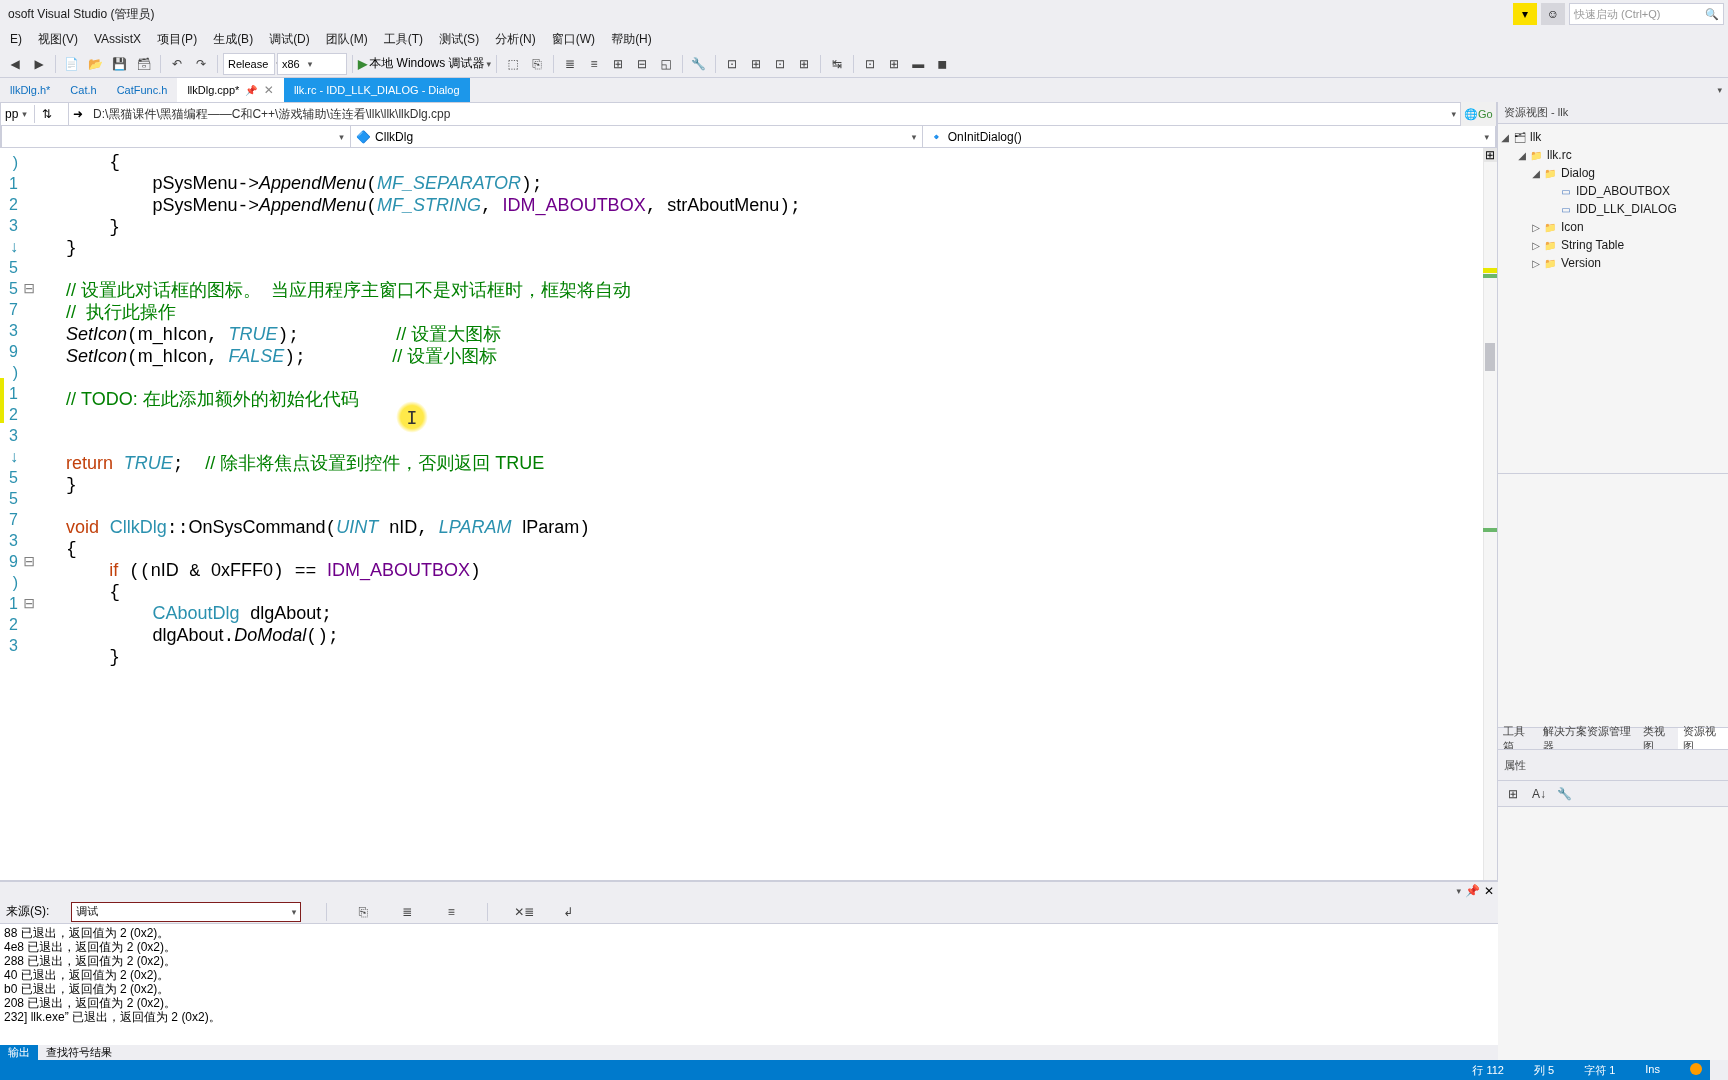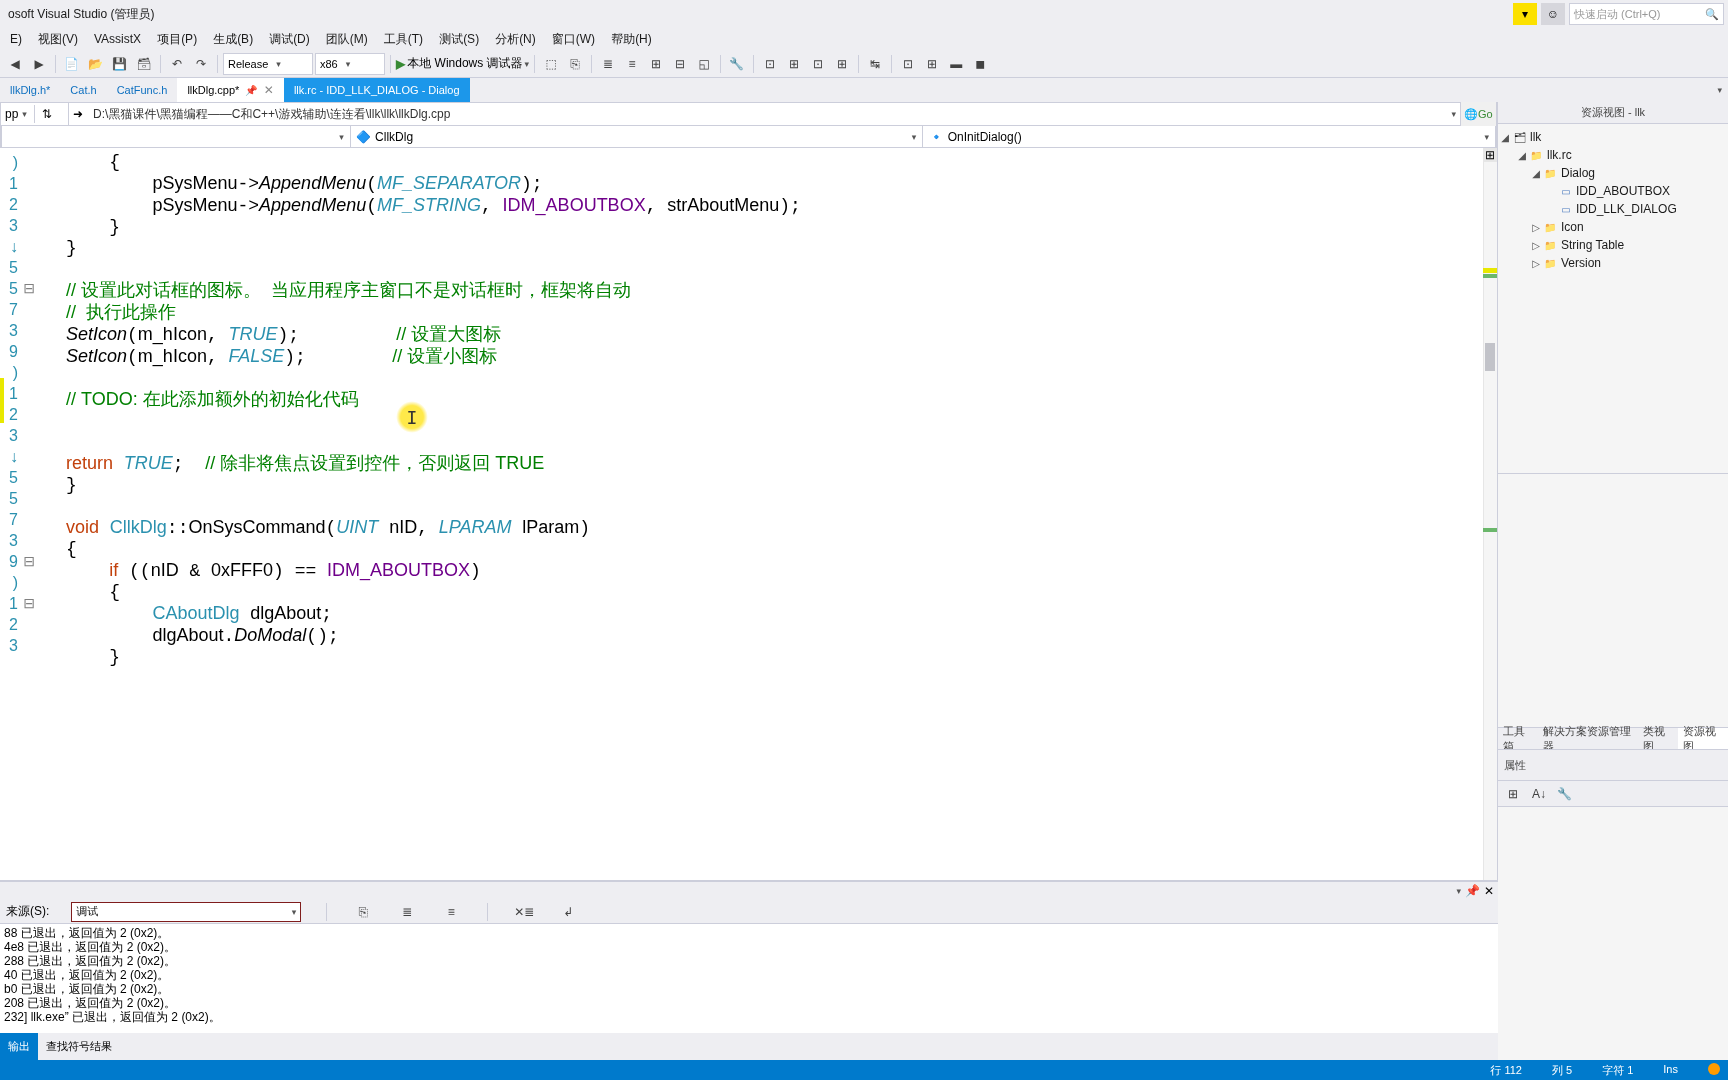--- a/index.html
+++ b/index.html
@@ -62,21 +62,21 @@
 .caret-spot span{ font-family:Consolas,monospace; font-size:18px; color:#333;}
 .change-bar { position:absolute; left:0; top:0; bottom:0; width:4px;}
 .cb-y { position:absolute; left:0; width:4px; background:#e8e800; }
 .right-margin { position:absolute; right:0; top:0; width:14px; height:100%; background:#f5f5f5; border-left:1px solid #e6e6e6;}
 .rm-thumb { position:absolute; right:2px; width:10px; height:16px; background:#c2c3c9; }
 .rm-mark-g { position:absolute; right:0; width:14px; height:4px; background:#6bb76b;}
 .rm-mark-y { position:absolute; right:0; width:14px; height:5px; background:#e8e800;}
 
 
 .right-col { width: 230px; display: flex; flex-direction: column; background:#eeeef2;}
-.panel-head { height: 22px; background: #eeeef2; color: #444; font-size: 11px; display: flex; align-items: center; padding: 0 6px; justify-content:center; border-bottom:1px solid #cccedb;}
+.panel-head { height: 22px; background: #eeeef2; color: #444; font-size: 11px; display: flex; align-items: center; padding: 0 6px; justify-content:flex-start; border-bottom:1px solid #cccedb;}
 .tree-area { flex: 0 0 auto; height: 350px; background: #f5f5f5; padding: 4px 2px; overflow:auto; font-size:12px; border-bottom:1px solid #cccedb;}
 .tree-row { display:flex; align-items:center; height:18px; gap:3px; color:#1a1a1a;}
 .tree-ico { width:14px; height:14px; display:inline-flex; align-items:center; justify-content:center; font-size:10px;}
 .tree-exp { width:10px; text-align:center; color:#555; font-size:10px;}
 .tree-ind { display:inline-block; }
 .folder-ico { color:#d6a54a; }
 .dlg-ico { color:#4a7abf; }
 
 .bot-tabs { height: 22px; display: flex; align-items: stretch; background: #eeeef2; border-top:1px solid #cccedb;}
 .bot-tab { padding: 0 5px; font-size: 11px; display: flex; align-items: center; color:#444;}
@@ -85,26 +85,26 @@
 .prop-head { height: 32px; background: #eeeef2; color: #444; font-size: 11px; display: flex; align-items: center; padding: 0 6px; border-bottom:1px solid #cccedb; border-top:1px solid #cccedb;}
 .prop-toolbar { height: 26px; background:#eeeef2; border-bottom:1px solid #cccedb; display:flex; align-items:center; gap:4px; padding:0 4px;}
 .prop-body { flex:1; background:#f5f5f5;}
 
 
 .output-wrap { position:absolute; left:0; right:230px; bottom:20px; height:180px; display:flex; flex-direction:column; border-top:2px solid #cccedb;}
 .output-top { height:18px; background:#eeeef2; display:flex; justify-content:flex-end; align-items:center; gap:4px; padding:0 4px;}
 .output-bar { height: 24px; background: #eeeef2; display: flex; align-items: center; padding: 0 6px; gap: 22px; border-bottom:1px solid #cccedb;}
 .output-label-sel { width:230px; height:20px; border:1px solid #7f1d1d; background:#fff; font-size:11px; padding:0 4px; display:flex; align-items:center; justify-content:space-between;}
 .output-body { flex: 1; background: #fff; font-family: Consolas, monospace; font-size: 12px; padding: 2px 4px; line-height: 14px; white-space: pre; overflow:auto;}
-.output-tabs { height: 27px; background:#eeeef2; display:flex; align-items:stretch;}
+.output-tabs { height: 15px; background:#eeeef2; display:flex; align-items:stretch;}
 .out-tab{ padding:0 8px; font-size:11px; display:flex; align-items:center; }
 .out-tab.active{ background:#007acc; color:#fff; }
 
 
-.statusbar { position:absolute; left:0; right:0; bottom:0; height: 20px; background: #007acc; color: #fff; font-size: 11px; display: flex; align-items: center; padding: 0 8px; gap: 30px; }
+.statusbar { position:absolute; left:0; right:18px; bottom:0; height: 20px; background: #007acc; color: #fff; font-size: 11px; display: flex; align-items: center; padding: 0 8px; gap: 30px; }
 .statusbar .sb-right { margin-left: auto; display: flex; gap: 30px; }
 .sb-orb { width:12px; height:12px; border-radius:50%; background:#ff9b00; display:inline-block;}
 
 .chev { font-size:9px; color:#555;}
 </style>
 </head>
 <body>
 
 <div class="titlebar">
   <span class="titlebar-title">osoft Visual Studio (管理员)</span>
@@ -138,21 +138,21 @@
   <span class="tb-btn">▶</span>
   <span class="tb-sep"></span>
   <span class="tb-btn">📄</span>
   <span class="tb-btn">📂</span>
   <span class="tb-btn">💾</span>
   <span class="tb-btn">🗃</span>
   <span class="tb-sep"></span>
   <span class="tb-btn">↶</span>
   <span class="tb-btn">↷</span>
   <span class="tb-sep"></span>
-  <div class="tb-dropdown" style="width:90px">
+  <div class="tb-dropdown" style="width:52px">
       <span>Release</span>
       <span class="chev">▾</span>
     </div>
   <div class="tb-dropdown" style="width:70px">
       <span>x86</span>
       <span class="chev">▾</span>
     </div>
   <span class="tb-sep"></span>
   <span class="tb-run-arrow">▶</span>
   <span style="font-size:12px;">本地 Windows 调试器</span>

